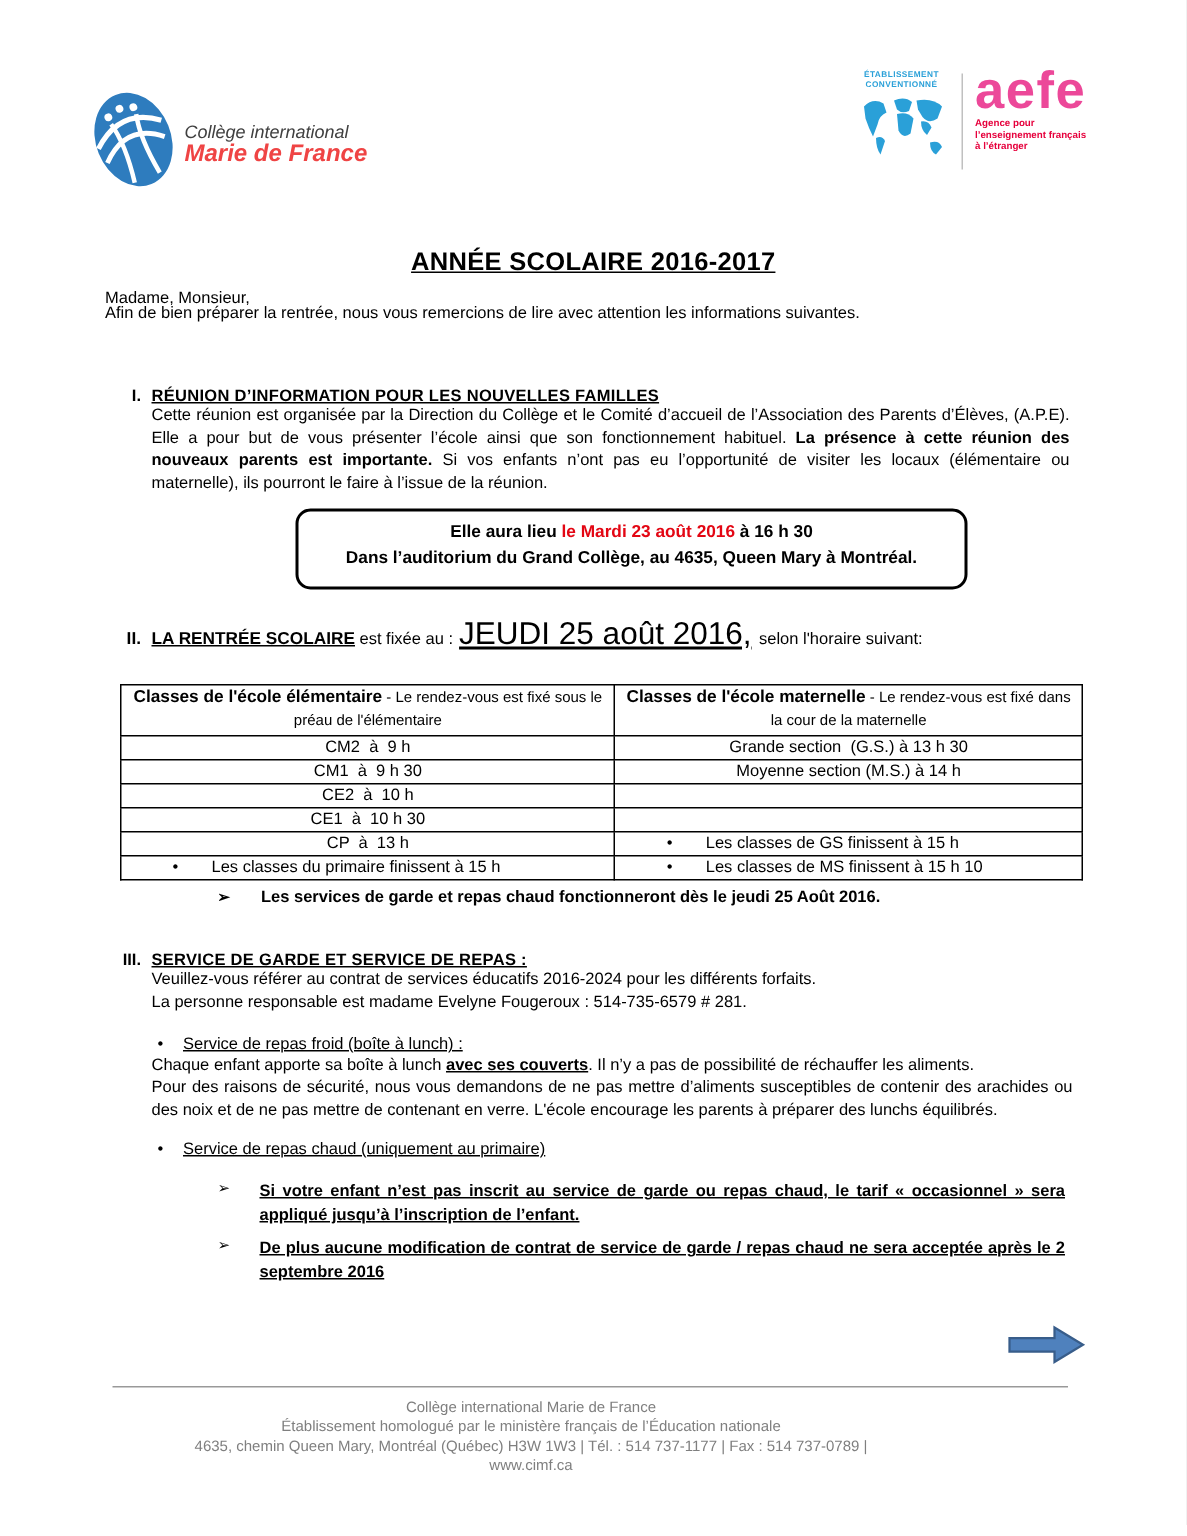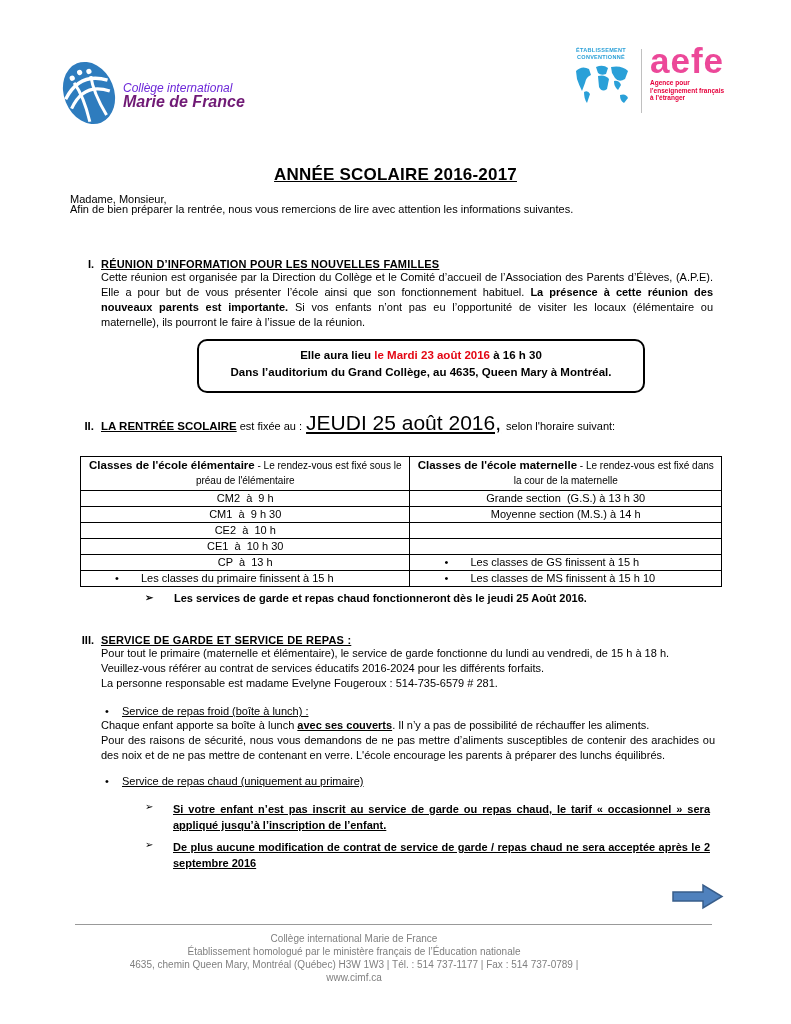--- a/index.html
+++ b/index.html
@@ -4,22 +4,22 @@
 <style>
   html,body{margin:0;padding:0;background:#e8e8e8;}
   .page{
     position:relative;width:791px;height:1024px;margin:0 auto;background:#ffffff;
     font-family:"Liberation Sans", sans-serif;font-size:11px;color:#000;overflow:hidden;
   }
   
   .cimf-logo{position:absolute;left:57px;top:56px;width:190px;height:72px;}
   .cimf-logo svg{position:absolute;left:0;top:0;}
   .cimf-text{position:absolute;left:66px;top:26px;line-height:13px;white-space:nowrap;}
-  .cimf-line1{font-style:italic;color:#6d28d9;font-size:12px;}
-  .cimf-line2{font-style:italic;font-weight:bold;color:#701a75;font-size:16px;}
+  .cimf-line1{font-style:italic;color:#404040;font-size:12px;}
+  .cimf-line2{font-style:italic;font-weight:bold;color:#ef4444;font-size:16px;}
   .aefe-logo{position:absolute;left:563px;top:47px;width:178px;height:72px;display:flex;}
   .aefe-left{width:76px;text-align:center;}
   .aefe-caption{font-size:5.5px;color:#2aa0d8;font-weight:bold;line-height:6.5px;letter-spacing:.3px;}
   .aefe-divider{width:1px;background:#c0c0c0;margin:2px 4px 6px 2px;}
   .aefe-right{padding-left:4px;}
   .aefe-word{font-size:35px;font-weight:bold;color:#ec4899;line-height:28px;letter-spacing:1px;}
   .aefe-tagline{font-size:6.5px;color:#e6003c;line-height:7.5px;margin-top:4px;font-weight:bold;}
   
   .doc-title{position:absolute;left:0;top:165px;width:100%;text-align:center;
     font-size:17px;font-weight:bold;text-decoration:underline;letter-spacing:.2px;}
@@ -200,21 +200,20 @@
     <span class="arrow-glyph">➢</span>
     <span class="txt">Les services de garde et repas chaud fonctionneront dès le jeudi 25 Août 2016.</span>
   </div>
 
   <div class="sec sec3">
     <div class="sec-head">
       <span class="numeral">III.</span>
       <span class="sec-heading">SERVICE DE GARDE ET SERVICE DE REPAS :</span>
     </div>
     <div class="sec-body">
-      <p>Pour tout le primaire (maternelle et élémentaire), le service de garde fonctionne du lundi au vendredi, de 15 h à 18 h.</p>
       <p>Veuillez-vous référer au contrat de services éducatifs 2016-2024 pour les différents forfaits.</p>
       <p>La personne responsable est madame Evelyne Fougeroux : 514-735-6579 # 281.</p>
     </div>
 
     <div class="bullet-line">
       <span class="dot">•</span>
       <span class="txt">Service de repas froid (boîte à lunch) :</span>
     </div>
     <div class="bullet-par"><span>Chaque enfant apporte sa boîte à lunch </span><span class="bu">avec ses couverts</span><span>. Il n’y a pas de possibilité de réchauffer les aliments.</span><br><span>Pour des raisons de sécurité, nous vous demandons de ne pas mettre d’aliments susceptibles de contenir des arachides ou des noix et de ne pas mettre de contenant en verre. L'école  encourage les parents à préparer des lunchs équilibrés.</span></div>
 

